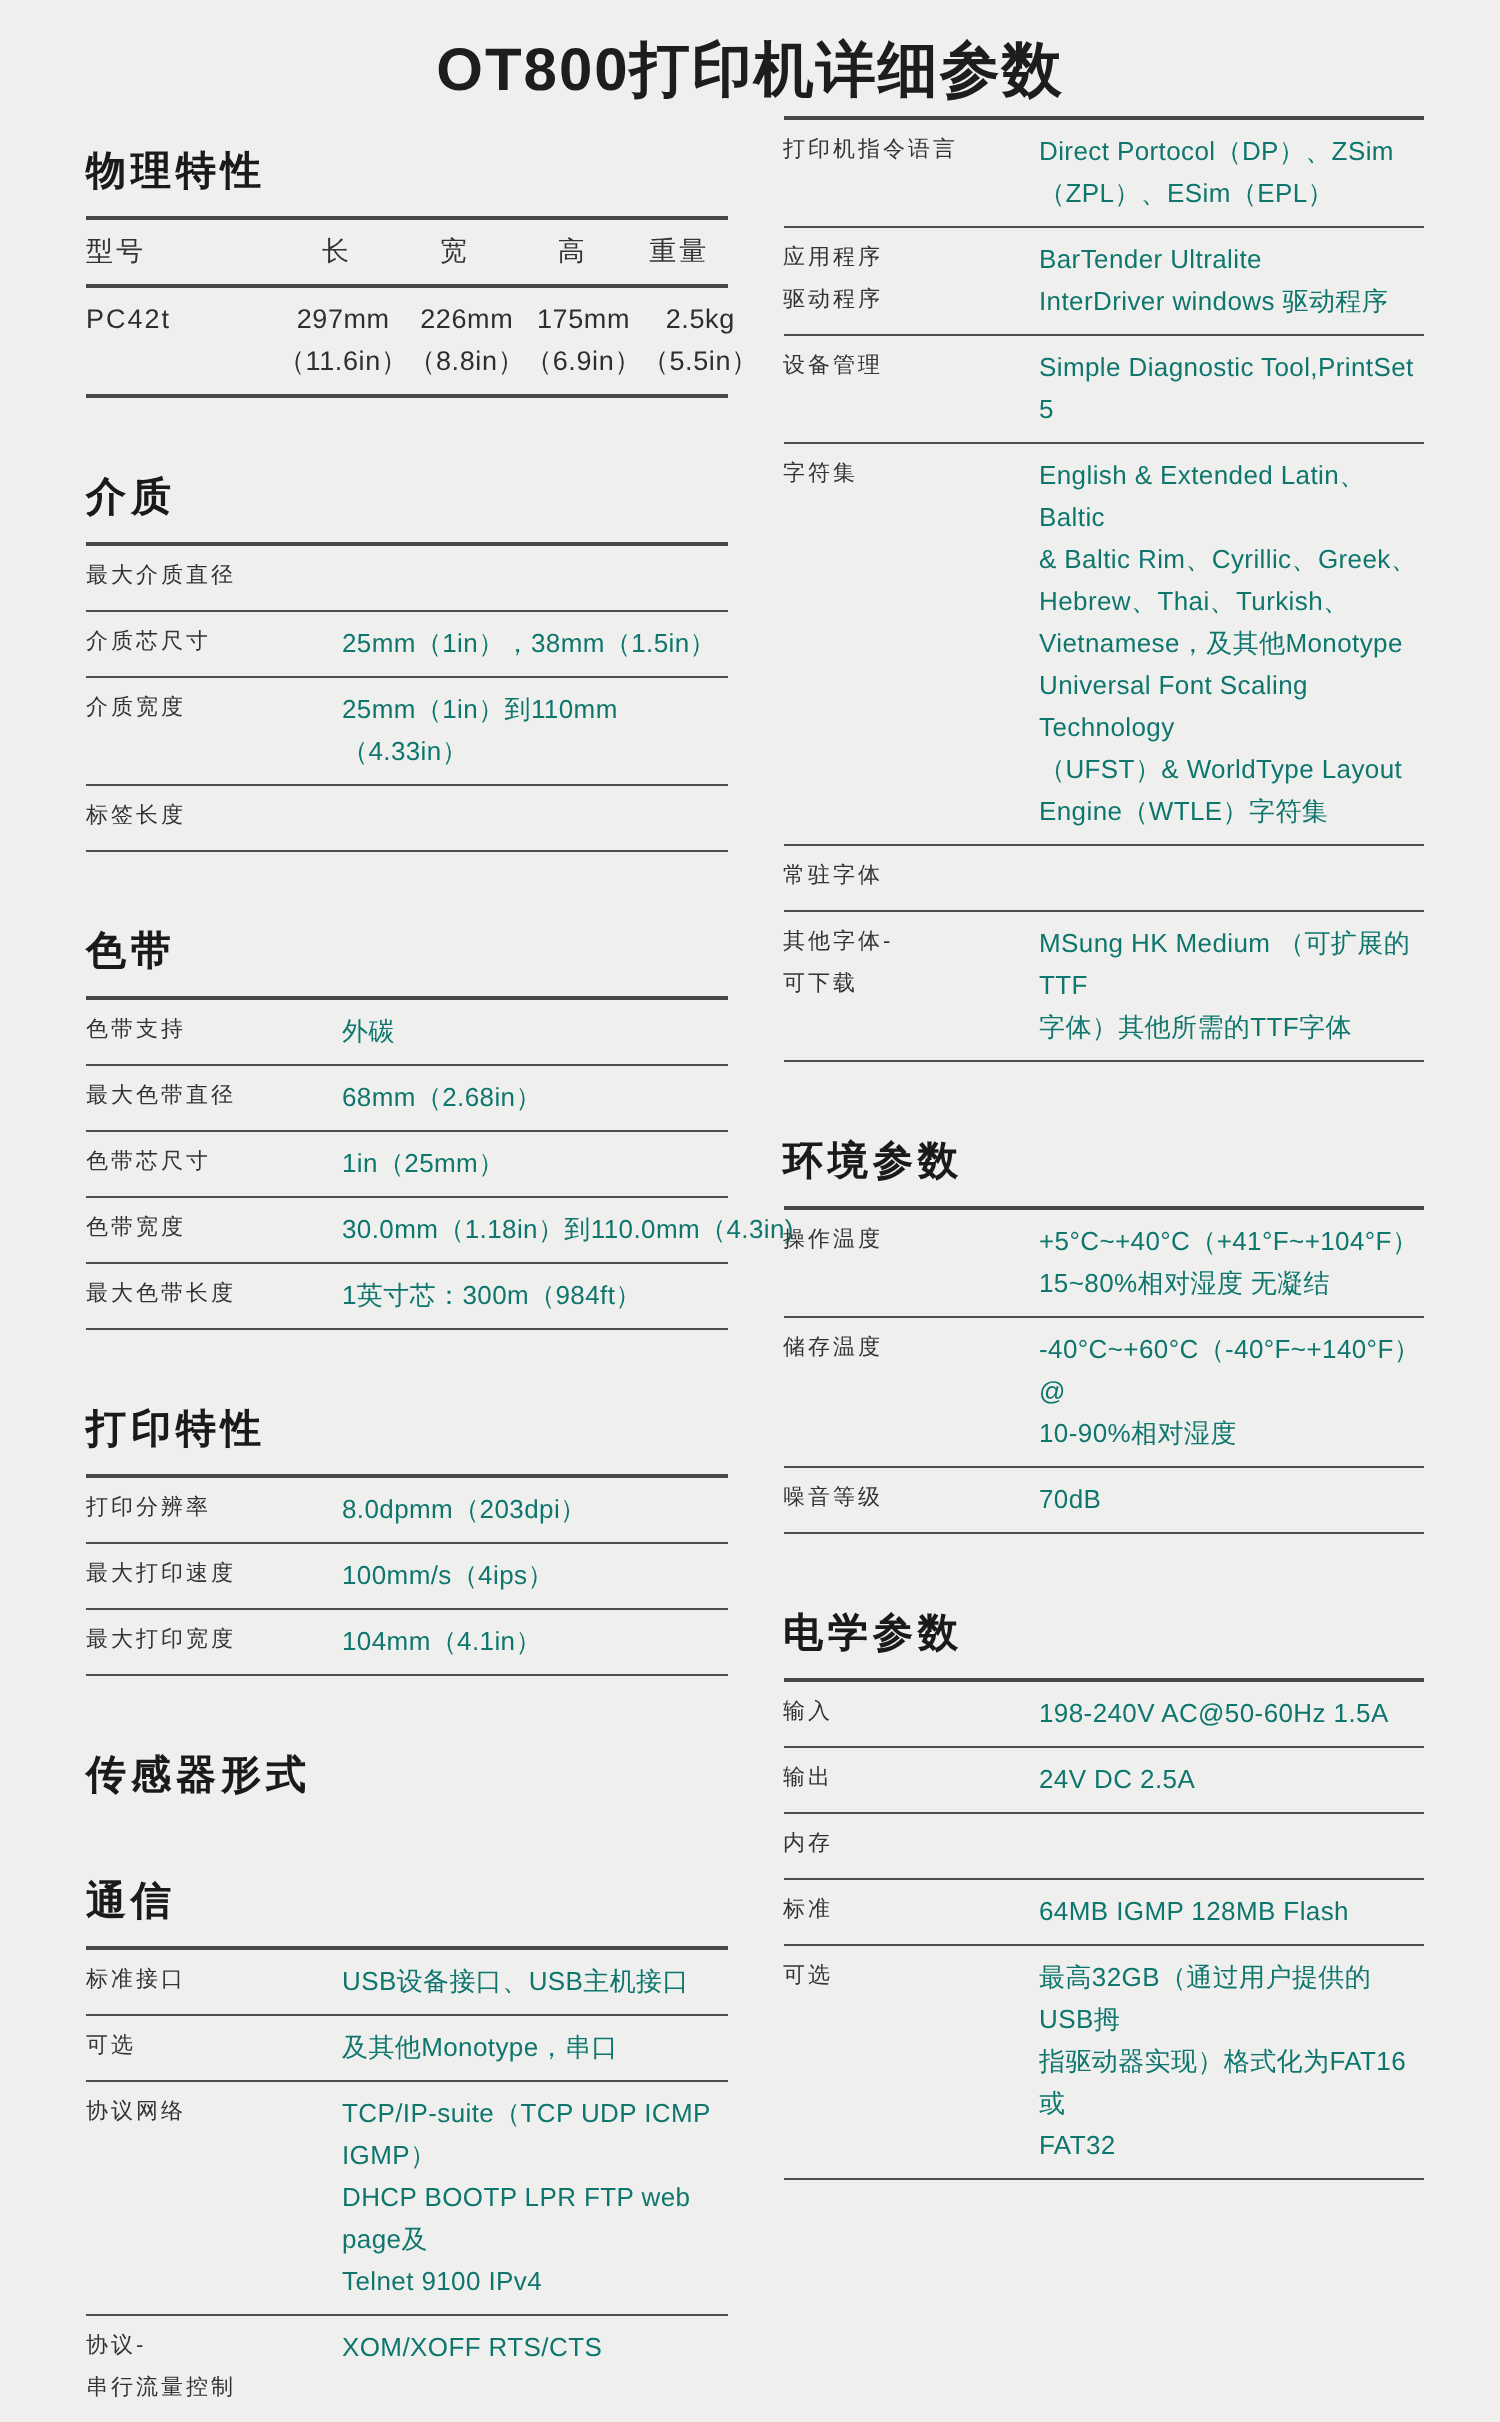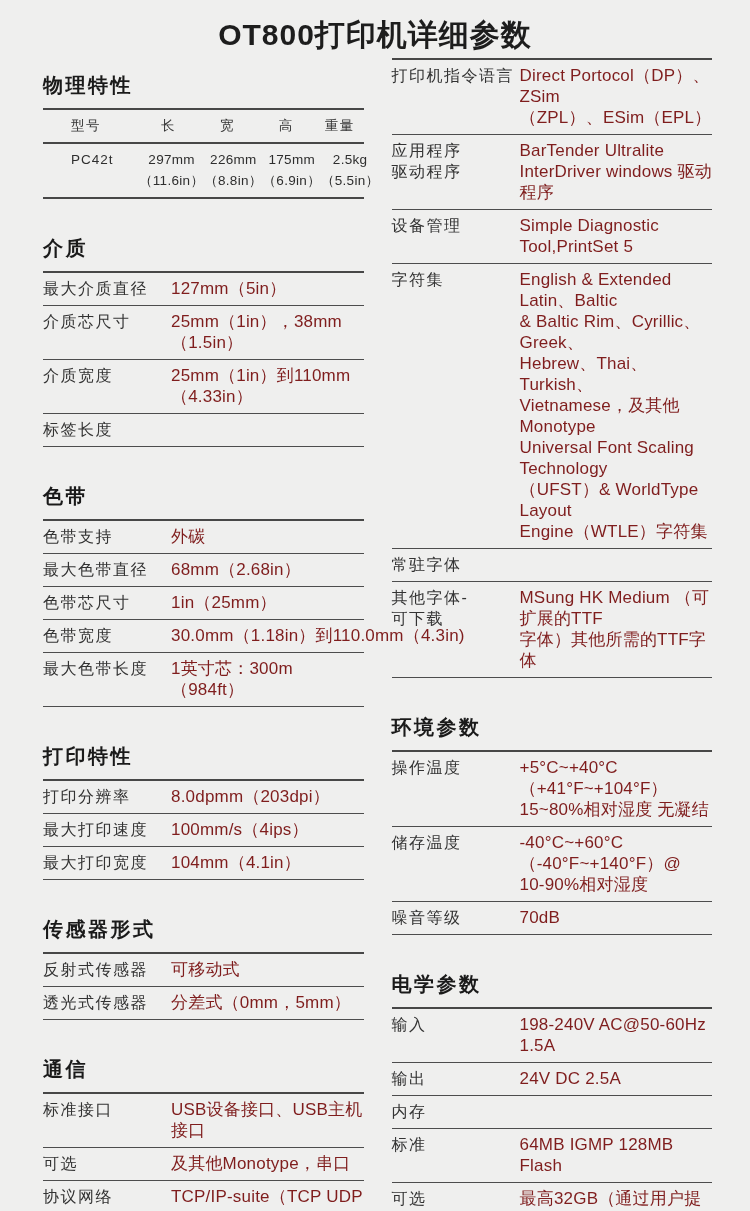--- a/index.html
+++ b/index.html
@@ -46,49 +46,49 @@
   .row {
     display: flex;
     border-bottom: 1.5px solid #4d4d4d;
     padding: 5px 0 6px;
     align-items: flex-start;
   }
   .label {
     flex: 0 0 128px;
     width: 128px;
     letter-spacing: 1.5px;
-    font-size: 16px;
+    font-size: 11px;
     line-height: 21px;
     white-space: pre-line;
     color: #333;
   }
   .value {
     flex: 1;
     min-width: 0;
-    font-size: 17px;
+    font-size: 13px;
     line-height: 21px;
     white-space: pre-line;
     letter-spacing: 0.2px;
-    color: #7f1d1d;
+    color: #0f766e;
   }
   .value.nowrap { white-space: nowrap; overflow: visible; }
   .ptable .p-row {
     display: grid;
     grid-template-columns: 96px 1.05fr 1.05fr 1.05fr 0.85fr;
     border-bottom: 2px solid #474747;
     padding: 5px 0 6px;
   }
   .p-cell {
     font-size: 13.5px;
     line-height: 21px;
     text-align: center;
     white-space: pre-line;
     letter-spacing: 0.3px;
   }
-  .p-cell:first-child { text-align: left; letter-spacing: 1px; margin-left: 28px; }
+  .p-cell:first-child { text-align: left; letter-spacing: 1px; }
   .p-head .p-cell { letter-spacing: 1.5px; color: #333; }
 </style>
 </head>
 <body>
 
 <div class="page">
   <h1 class="title">OT800打印机详细参数</h1>
   <div class="cols">
     <div class="col" id="col-left">
         <section class="spec-section">
@@ -112,21 +112,20 @@
               <div class="p-cell">2.5kg
 （5.5in）</div>
             </div>
           </div>
         </section>
         <section class="spec-section">
           <h2 class="sec-head">介质</h2>
           <div class="rows">
             <div class="row">
               <div class="label">最大介质直径</div>
-              <div class="value">127mm（5in）</div>
             </div>
             <div class="row">
               <div class="label">介质芯尺寸</div>
               <div class="value">25mm（1in），38mm（1.5in）</div>
             </div>
             <div class="row">
               <div class="label">介质宽度</div>
               <div class="value">25mm（1in）到110mm（4.33in）</div>
             </div>
             <div class="row">
@@ -171,30 +170,20 @@
               <div class="value">100mm/s（4ips）</div>
             </div>
             <div class="row">
               <div class="label">最大打印宽度</div>
               <div class="value">104mm（4.1in）</div>
             </div>
           </div>
         </section>
         <section class="spec-section">
           <h2 class="sec-head">传感器形式</h2>
-          <div class="rows">
-            <div class="row">
-              <div class="label">反射式传感器</div>
-              <div class="value">可移动式</div>
-            </div>
-            <div class="row">
-              <div class="label">透光式传感器</div>
-              <div class="value">分差式（0mm，5mm）</div>
-            </div>
-          </div>
         </section>
         <section class="spec-section">
           <h2 class="sec-head">通信</h2>
           <div class="rows">
             <div class="row">
               <div class="label">标准接口</div>
               <div class="value">USB设备接口、USB主机接口</div>
             </div>
             <div class="row">
               <div class="label">可选</div>

